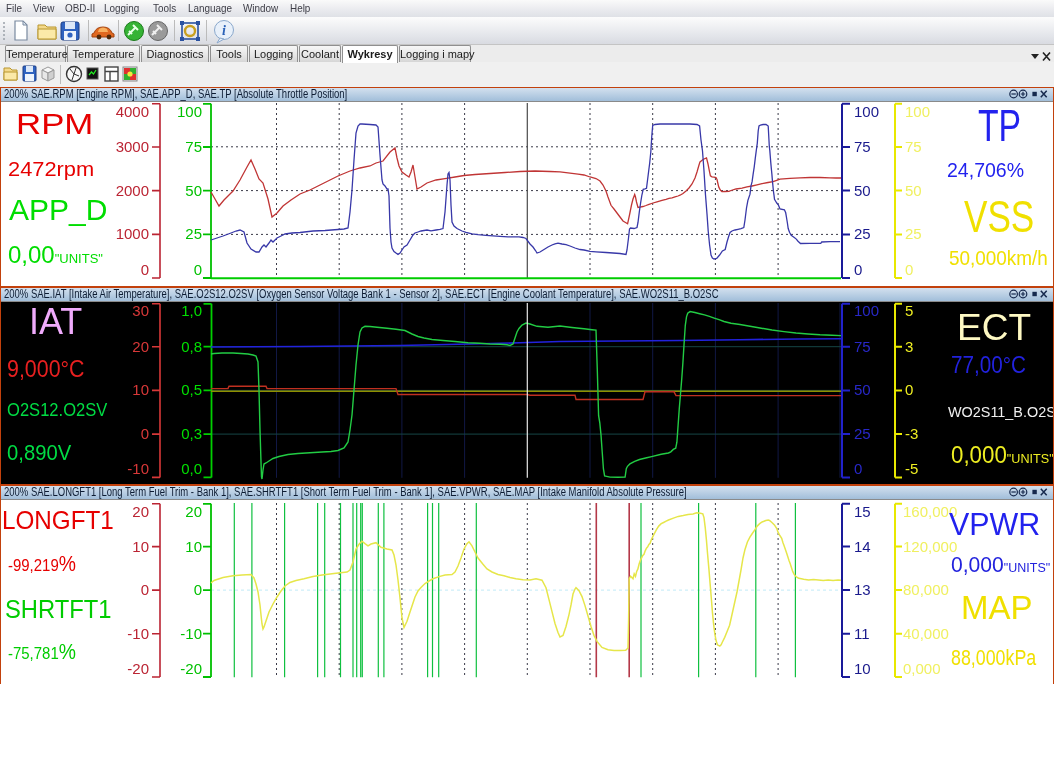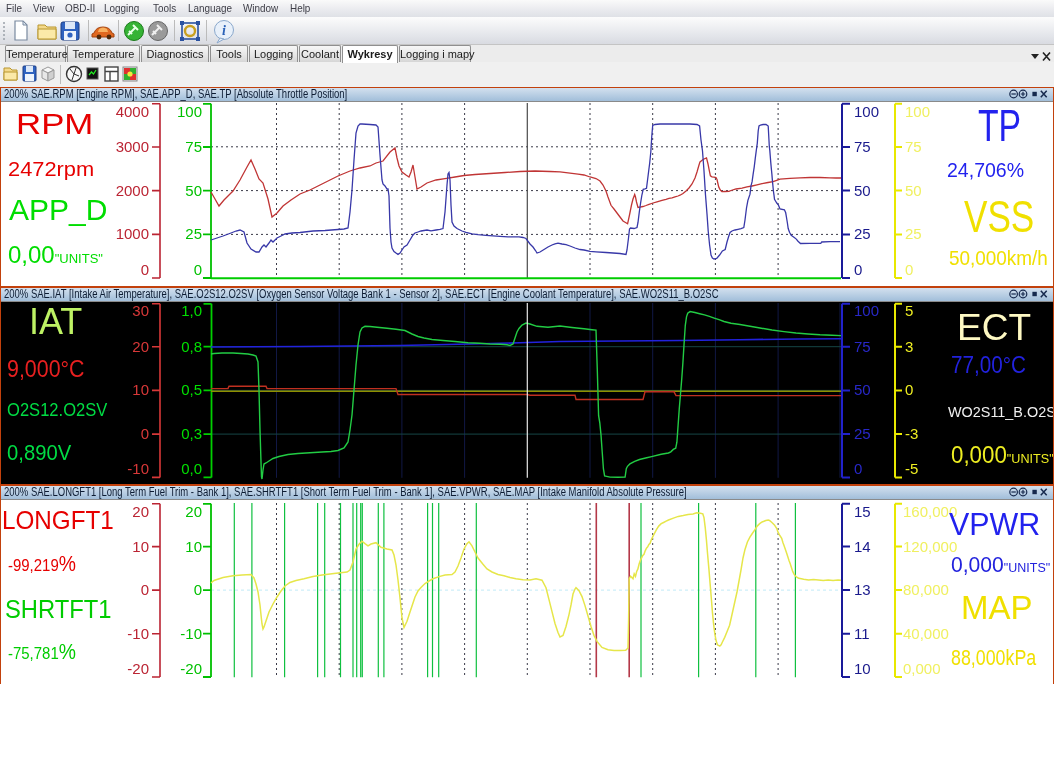--- a/index.html
+++ b/index.html
@@ -282,21 +282,21 @@
 <path d="M211 391.3 H841" stroke="#8f8f00" stroke-width="1.5"></path>
 
 <polyline fill="none" stroke="#c03020" stroke-width="1.4" points="211,388.6 228,388.6 229,386.2 266,386.2 267,388.6 396,388.6 398,394.5 527,394.5 530,395.2 575,395.2 576,399.5 643,399.5 645,391.8 674,391.8 676,395.6 841,395.6"></polyline>
 
 <polyline fill="none" stroke="#2222dd" stroke-width="1.6" points="211,347 300,346.5 400,345.5 470,344 520,342.8 560,341.5 620,341 680,340.5 740,339.7 800,339 841,338.7"></polyline>
 
 <polyline fill="none" stroke="#22cc44" stroke-width="1.4" points="211,354 214,353.5 222,353 233,353 241,353.5 248,354 253,355 256,356 258,362 259,390 260,430 261,462 261.5,477 262,479 263,470 264,464 266,463 269,461 273,458.5 279,456.5 288,454.5 298,453.5 310,452.8 322,452 331,451.5 338,450.5 344,448 346,445 348,442 350,430 352,415 354,390 356,365 358,345 360,332 362,328 365,326.3 370,326.5 377,327.2 387,328.3 396,329.3 405,330.5 412,334 418,336.5 424,338 432,339.5 443,340.5 455,341.5 468,342.7 480,343.3 490,344 500,344.3 507,344.8 510,345.5 513,344 515,338 517,332 519,328.5 522,325 526,323 530,324 537,326.3 548,327.2 560,326 572,327.5 584,328.8 592,329.7 596,330.1 597.3,369.9 598.6,415.7 599.8,422.9 601,434.9 602.2,451.8 603.4,468.7 604.6,475.9 610,477.1 618,477.2 625.1,477.1 626.3,468.7 627.5,466.3 629.9,463.9 634.7,461.4 639.5,459.5 646.7,457.8 651.6,456.6 661.2,454.2 668.4,453 670.8,451.8 673.3,449.4 675.7,448.2 676.9,442.2 678.1,425.3 679.3,408.4 680.5,394 681.7,379.5 682.9,362.7 684.1,343.4 685.3,325.3 686.5,316.9 687.7,313.3 690.1,311.6 694.9,312.5 699.7,313.7 704.5,314.9 709.4,316.4 714.2,318.1 719,319.7 724,321.5 731,323.3 740,324.5 750,326.2 760,328 772,330 784,331.6 796,333 808,334 820,334.8 832,335.3 841,335.6"></polyline>
 
 <path d="M527.3 303 V477.8" stroke="#e8e8e8" stroke-width="1.2"></path>
 </svg>
-<div class="biglab" style="left:28px;top:2px;font-size:36px;color:#bef264">IAT</div>
+<div class="biglab" style="left:28px;top:2px;font-size:36px;color:#f0abfc">IAT</div>
 <div class="biglab" style="left:6px;top:56px;font-size:23px;color:#e82020;transform:scaleX(0.93)">9,000°C</div>
 <div class="biglab" style="left:6px;top:99px;font-size:18px;color:#00dd44;transform:scaleX(0.92)">O2S12.O2SV</div>
 <div class="biglab" style="left:6px;top:140px;font-size:22px;color:#00dd44;transform:scaleX(0.92)">0,890V</div>
 <div class="biglab" style="left:956px;top:7px;font-size:37px;color:#fef9c3">ECT</div>
 <div class="biglab" style="left:950px;top:52px;font-size:23px;color:#2222dd;transform:scaleX(0.9)">77,00°C</div>
 <div class="biglab" style="left:947px;top:102px;font-size:15px;color:#f0f0f0;transform:scaleX(0.96)">WO2S11_B.O2SC</div>
 <div class="biglab" style="left:950px;top:142px;font-size:23px;color:#eeee22;transform:scaleX(0.97)">0,000<span style="font-size:13px">"UNITS"</span></div>
 </div>
 </div>
 

